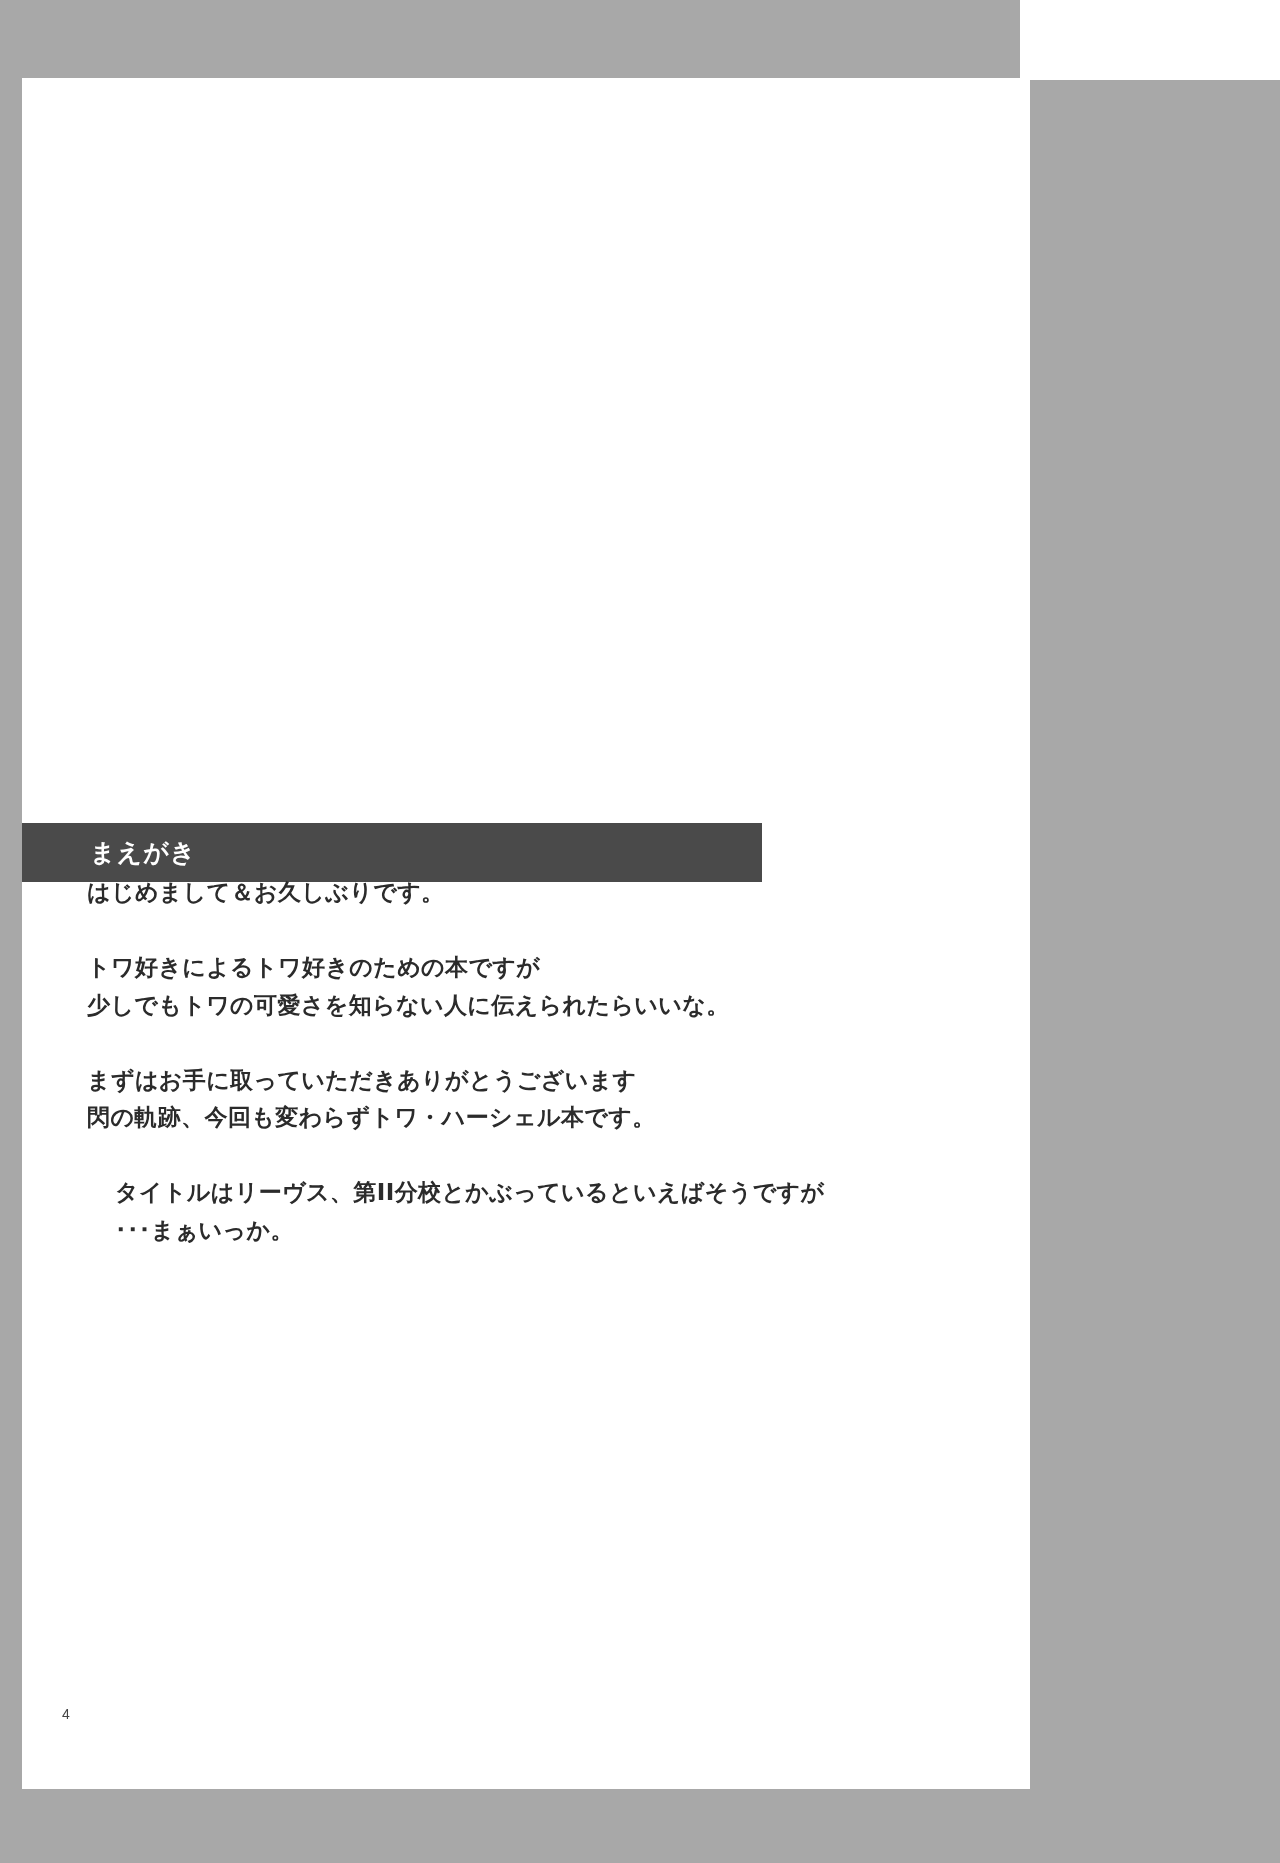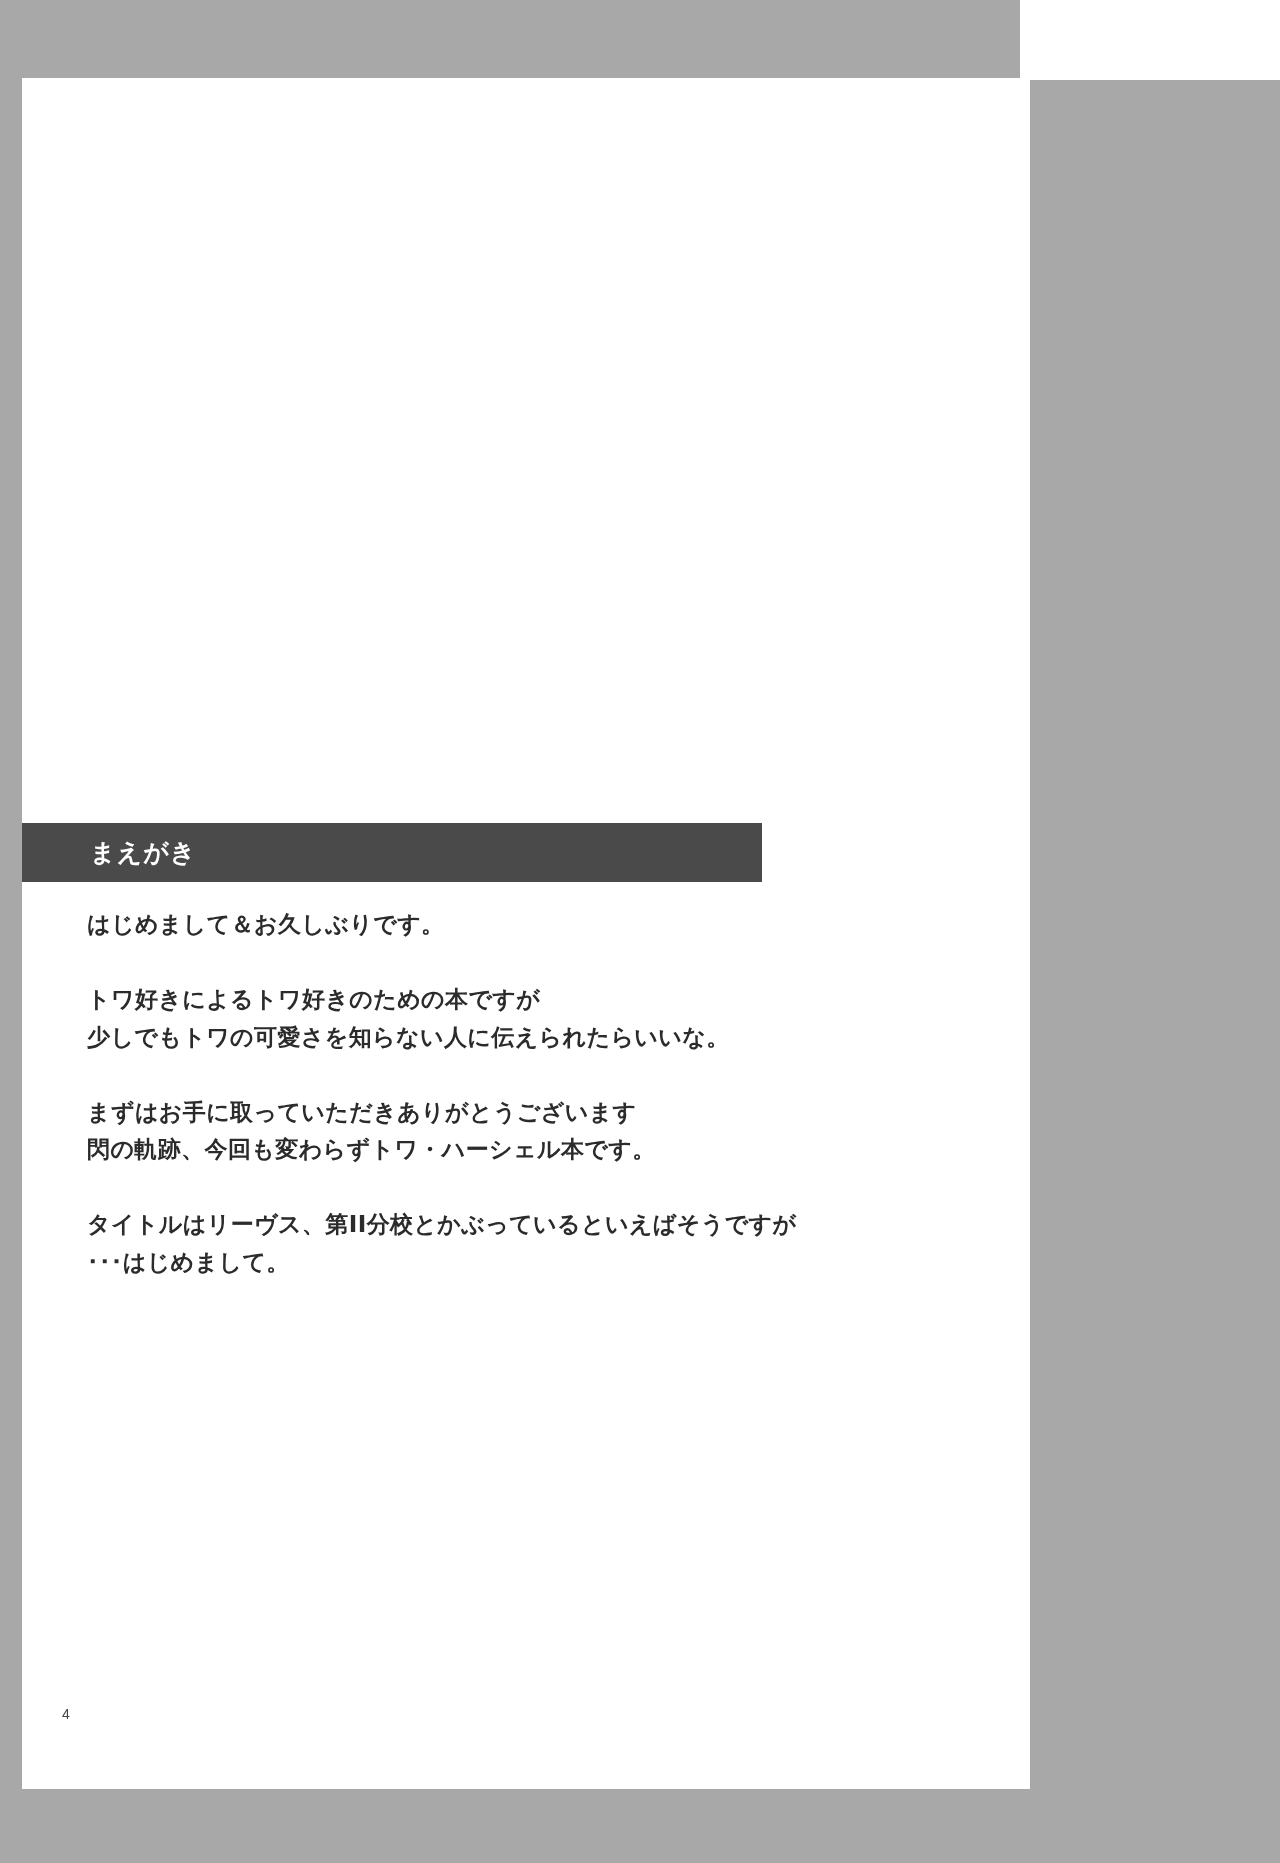--- a/index.html
+++ b/index.html
@@ -51,33 +51,34 @@
     letter-spacing: 1px;
     margin-left: 68px;
     line-height: 1;
     text-align: right;
   }
 
   
   .body-copy {
     position: absolute;
     left: 65px;
-    top: 828px;
+    top: 796px;
     width: 820px;
     color: #2b2b2b;
     font-size: 23px;
     font-weight: bold;
     line-height: 1.62;
     letter-spacing: 0.4px;
   }
   .para {
     margin: 0 0 38px 0;
   }
   .para:last-child {
     margin-bottom: 0;
+    margin-left: 28px;
   }
   .para .line {
     display: block;
     white-space: nowrap;
   }
 
   
   .page-number {
     position: absolute;
     left: 40px;
@@ -109,20 +110,20 @@
       <span class="line">少しでもトワの可愛さを知らない人に伝えられたらいいな。</span>
     </p>
 
     <p class="para">
       <span class="line">まずはお手に取っていただきありがとうございます</span>
       <span class="line">閃の軌跡、今回も変わらずトワ・ハーシェル本です。</span>
     </p>
 
     <p class="para">
       <span class="line">タイトルはリーヴス、第II分校とかぶっているといえばそうですが</span>
-      <span class="line">･･･はじめまして。</span>
+      <span class="line">･･･まぁいっか。</span>
     </p>
 
   </div>
 
   <div class="page-number">4</div>
 
 </div>
 
 </body></html>

